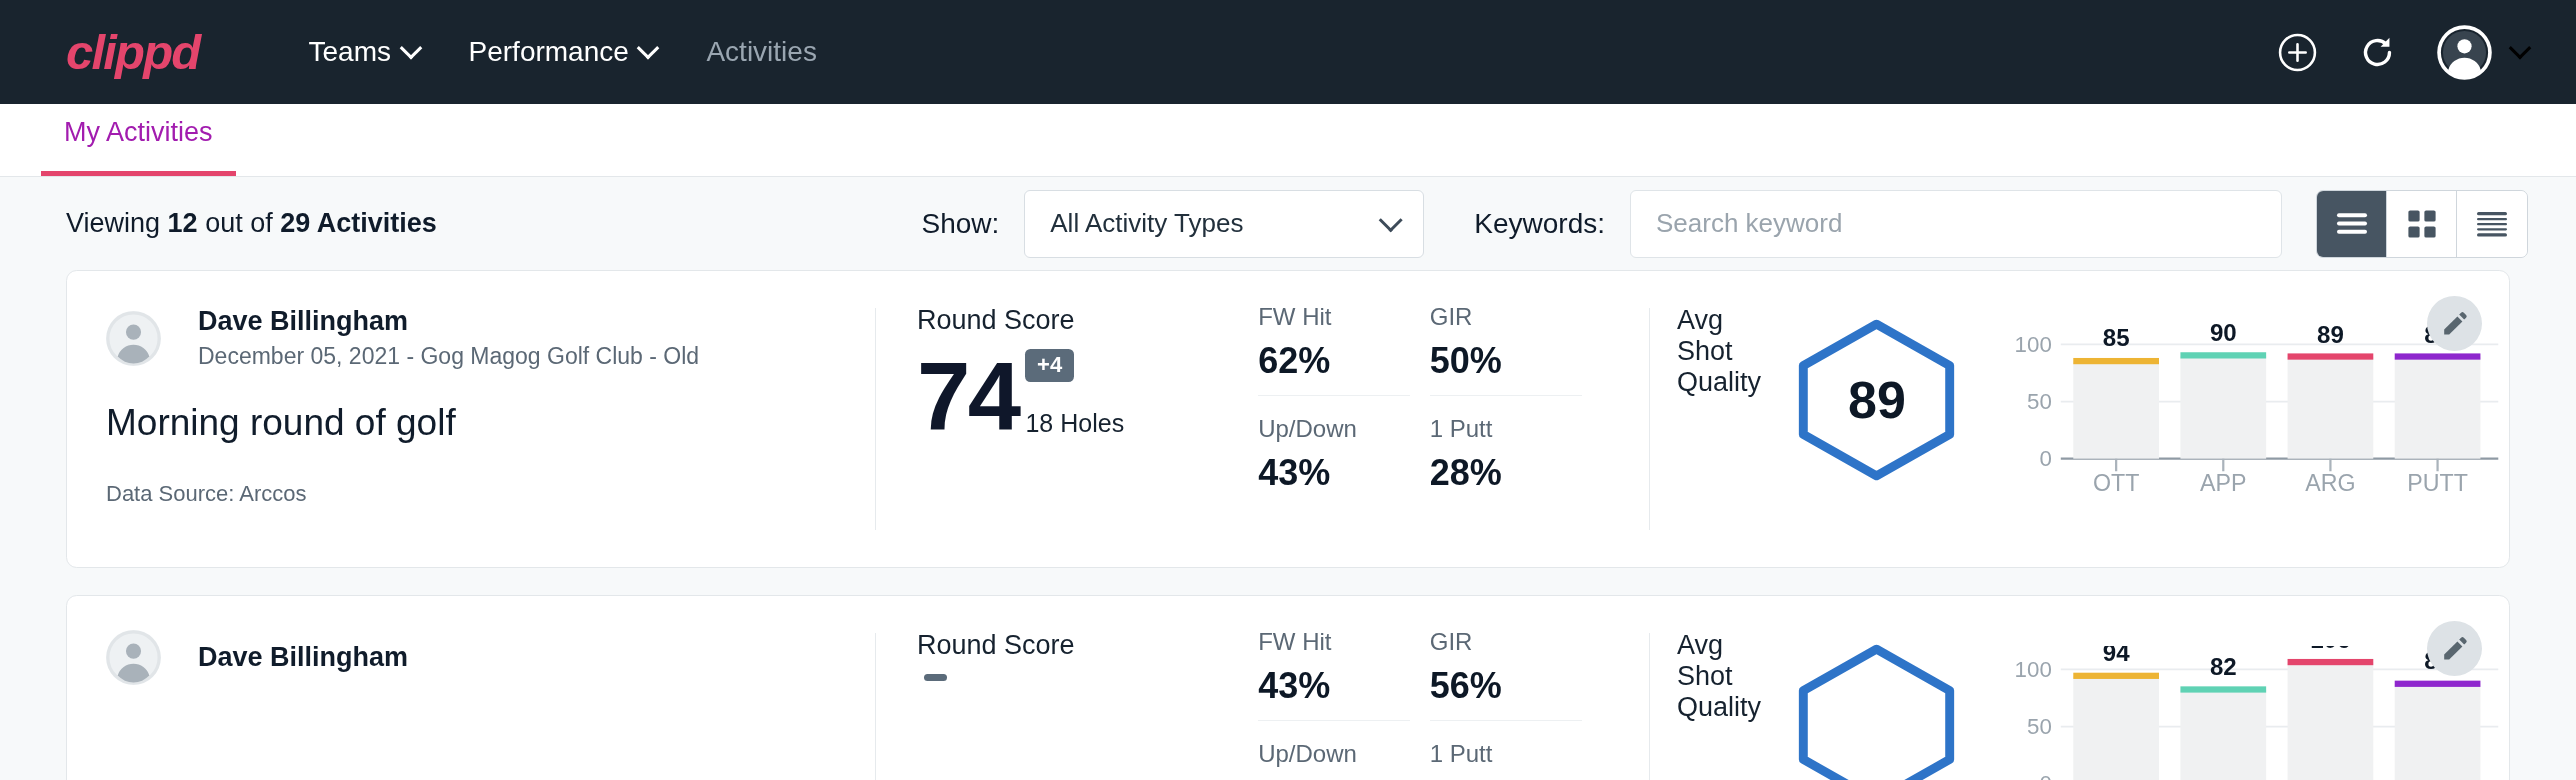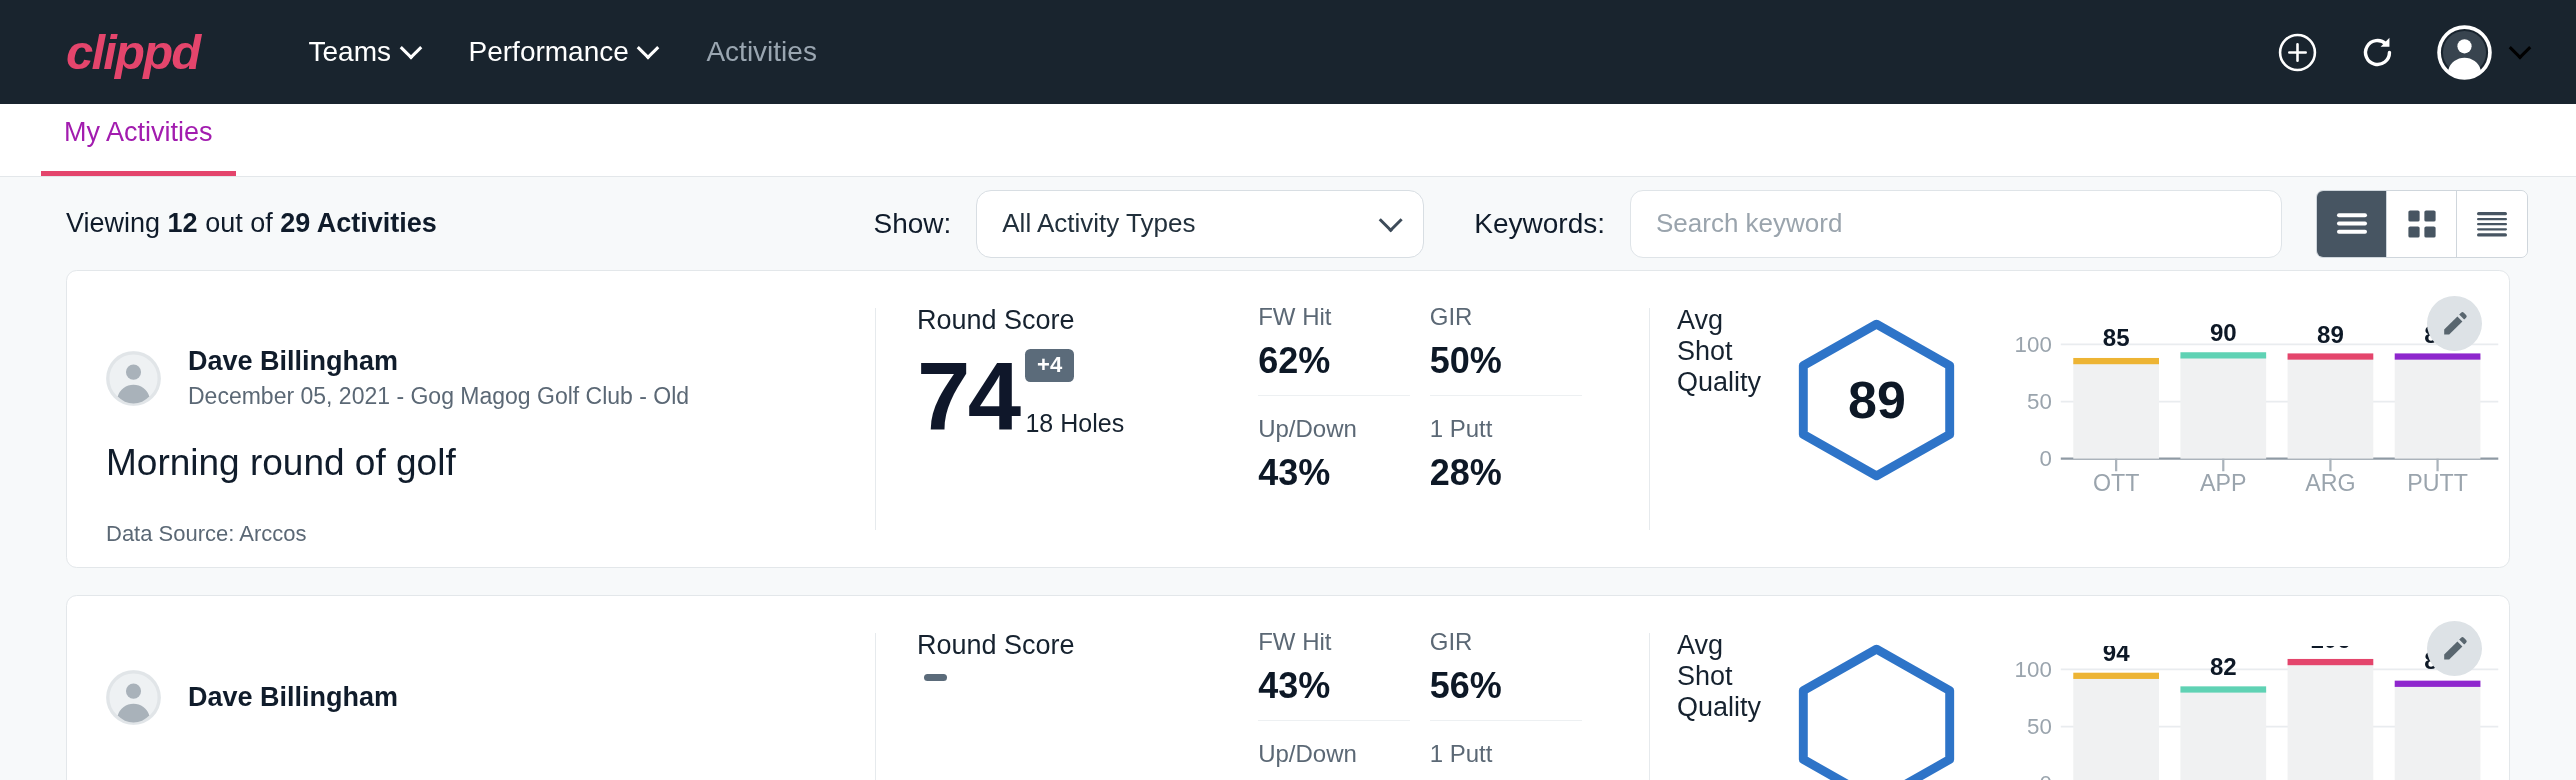--- a/index.html
+++ b/index.html
@@ -79,43 +79,43 @@
     display: flex;
     align-items: center;
     padding: 0 48px 0 66px;
     background: #f7f9fa;
   }
   .viewing { font-size: 27px; color: #0f1b2a; }
   .viewing b { font-weight: 700; }
   .fb-spacer { flex: 1; }
   .fb-label { font-size: 28px; color: #0f1b2a; margin-right: 25px; white-space: nowrap; }
   .select {
-    width: 448px; height: 68px;
+    width: 400px; height: 68px;
     background: #fff;
     border: 0.9px solid #d8dee3;
-    border-radius: 15px;
+    border-radius: 6px;
     display: flex; align-items: center;
     padding: 0 25px;
     font-size: 26px;
     color: #22303c;
     cursor: pointer;
     position: relative;
   }
   .select .selchev {
     position: absolute; right: 27px;
     width: 17px; height: 17px;
     border-right: 3.6px solid #3d4b59;
     border-bottom: 3.6px solid #3d4b59;
     transform: rotate(45deg) translateY(-4.5px);
   }
   .searchbox {
     width: 652px; height: 68px;
     background: #fff;
     border: 0.9px solid #dfe4e8;
-    border-radius: 13px;
+    border-radius: 6px;
     display: flex; align-items: center;
     padding: 0 25px;
     font-size: 26px;
     color: #9aa4ad;
     cursor: text;
   }
   .viewtoggle {
     display: flex;
     margin-left: 34px;
     border-radius: 7.1px;
@@ -138,21 +138,21 @@
     background: #fff;
     border: 0.9px solid #e3e7ea;
     border-radius: 10.7px;
     height: 298px;
     display: flex;
     position: relative;
     margin-bottom: 27px;
     overflow: hidden;
   }
   .col-left { width: 812px; padding: 34px 39px 0 39px; }
-  .userrow { display: flex; align-items: center; gap: 27px; margin-top: 40px; }
+  .userrow { display: flex; align-items: center; gap: 37px; }
   .useravatar {
     width: 55px; height: 55px; border-radius: 50%;
     background: #eef1f3;
     display: flex; align-items: flex-end; justify-content: center;
     overflow: hidden;
     flex: 0 0 auto;
   }
   .uname { font-size: 27px; font-weight: 700; color: #101c2b; line-height: 1.25; }
   .umeta { font-size: 23px; color: #5b6875; line-height: 1.35; margin-top: 1.8px; }
   .ctitle { font-size: 37px; color: #101c2b; margin-top: 30px; }

